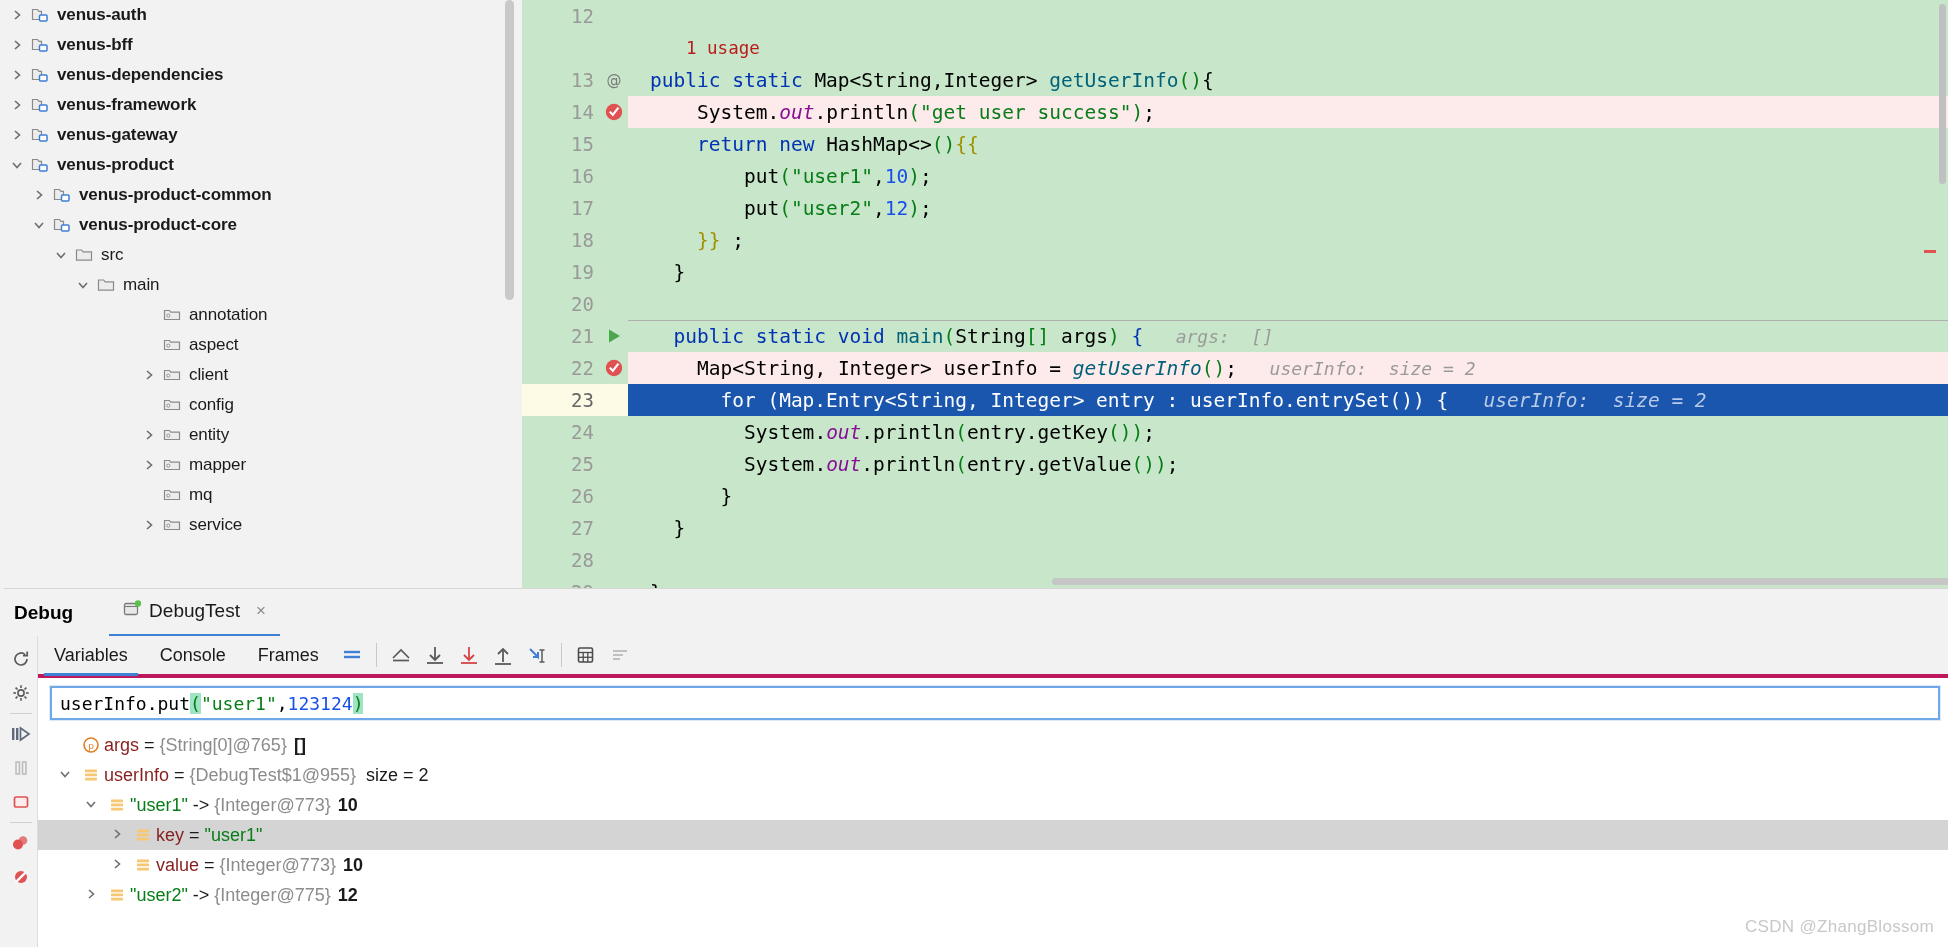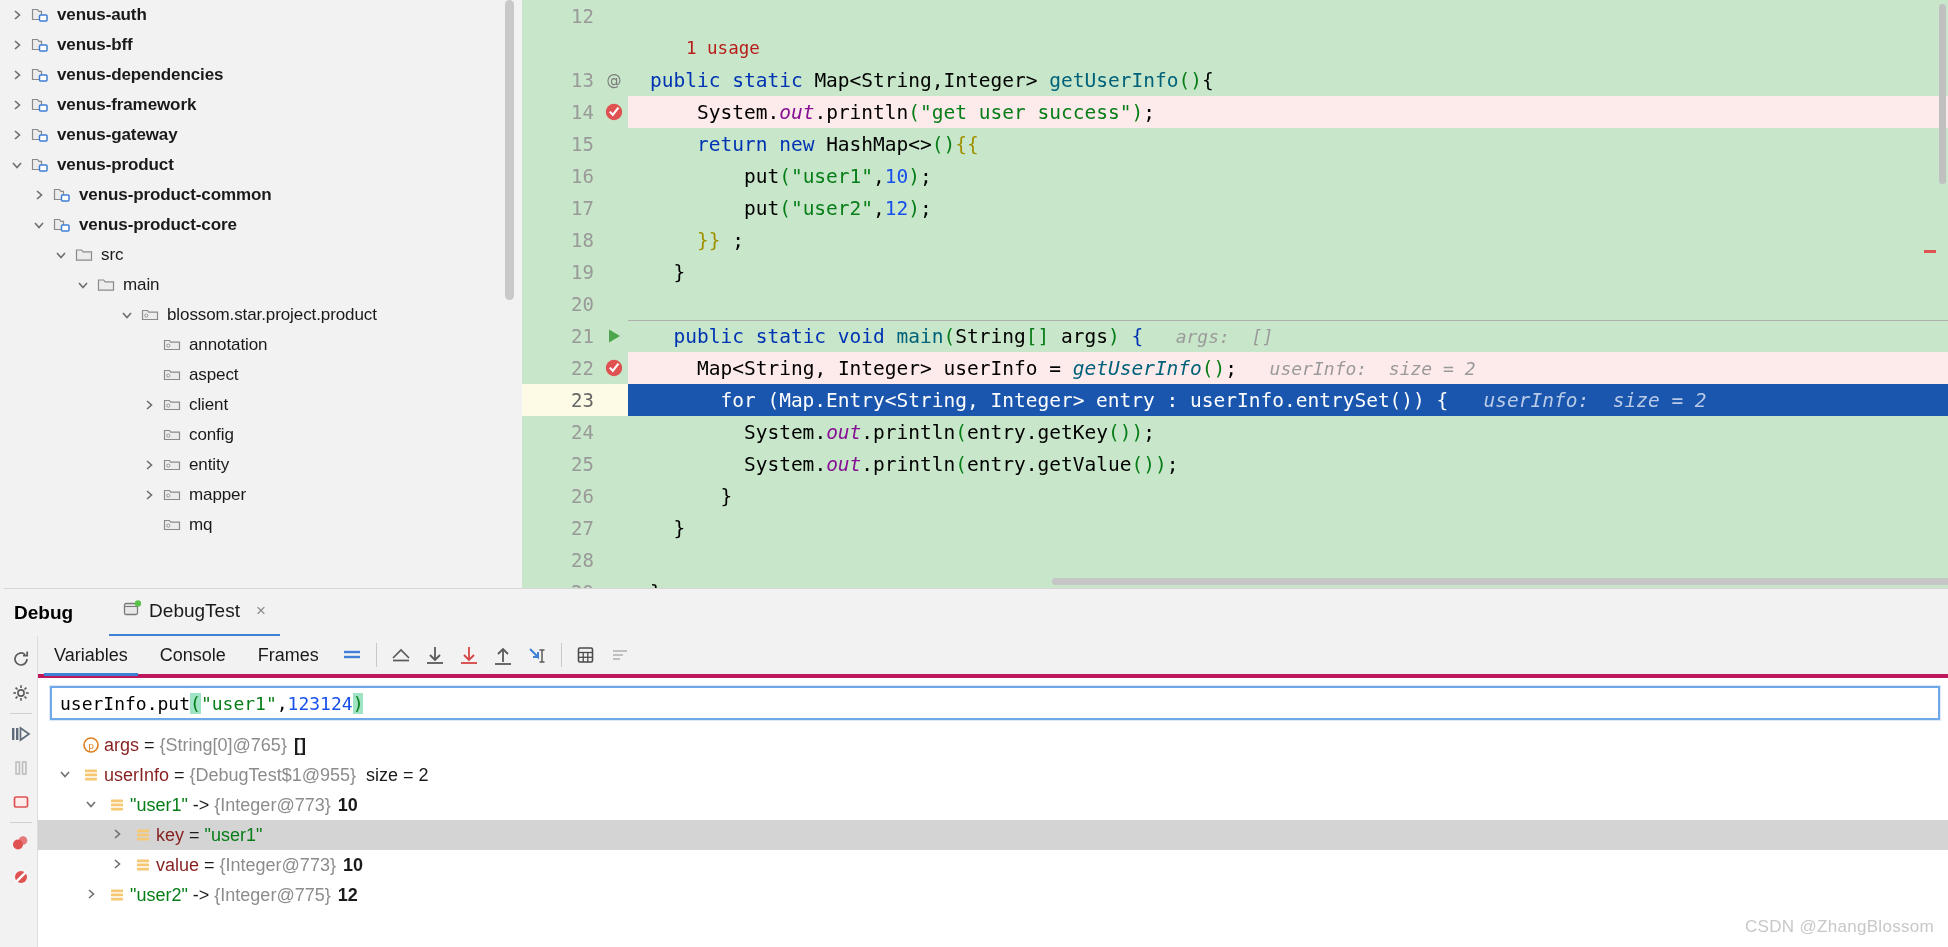--- a/index.html
+++ b/index.html
@@ -296,34 +296,20 @@
                 <polyline points="3,5 7,9.5 11,5" fill="none" stroke="#6e6e6e" stroke-width="1.6"></polyline>
               </svg>
             </span>
             <span class="ticon">
               <svg width="20" height="20" viewBox="0 0 20 20">
                 <path d="M2.5 5h5.2l1.4 1.8h8.4v8.4H2.5z" fill="#ececec" stroke="#8a8a8a" stroke-width="1.2"></path>
               </svg>
             </span>
             <span class="tlabel">main</span>
           </div>
-          <div class="tree-row" style="padding-left: 116px;">
-            <span class="chev">
-              <svg width="14" height="14" viewBox="0 0 14 14">
-                <polyline points="3,5 7,9.5 11,5" fill="none" stroke="#6e6e6e" stroke-width="1.6"></polyline>
-              </svg>
-            </span>
-            <span class="ticon">
-              <svg width="20" height="20" viewBox="0 0 20 20">
-                <path d="M2.5 5.5h5l1.2 1.6h8.8v7.4H2.5z" fill="#ececec" stroke="#8a8a8a" stroke-width="1.2"></path>
-                <circle cx="6.3" cy="10.6" r="1.5" fill="#ffffff" stroke="#8a8a8a" stroke-width="1"></circle>
-              </svg>
-            </span>
-            <span class="tlabel">blossom.star.project.product</span>
-          </div>
           <div class="tree-row" style="padding-left: 138px;">
             <span class="chev"></span>
             <span class="ticon">
               <svg width="20" height="20" viewBox="0 0 20 20">
                 <path d="M2.5 5.5h5l1.2 1.6h8.8v7.4H2.5z" fill="#ececec" stroke="#8a8a8a" stroke-width="1.2"></path>
                 <circle cx="6.3" cy="10.6" r="1.5" fill="#ffffff" stroke="#8a8a8a" stroke-width="1"></circle>
               </svg>
             </span>
             <span class="tlabel">annotation</span>
           </div>
@@ -391,20 +377,34 @@
           </div>
           <div class="tree-row" style="padding-left: 138px;">
             <span class="chev"></span>
             <span class="ticon">
               <svg width="20" height="20" viewBox="0 0 20 20">
                 <path d="M2.5 5.5h5l1.2 1.6h8.8v7.4H2.5z" fill="#ececec" stroke="#8a8a8a" stroke-width="1.2"></path>
                 <circle cx="6.3" cy="10.6" r="1.5" fill="#ffffff" stroke="#8a8a8a" stroke-width="1"></circle>
               </svg>
             </span>
             <span class="tlabel">mq</span>
+          </div>
+          <div class="tree-row" style="padding-left: 138px;">
+            <span class="chev">
+              <svg width="14" height="14" viewBox="0 0 14 14">
+                <polyline points="5,3 9.5,7 5,11" fill="none" stroke="#6e6e6e" stroke-width="1.6"></polyline>
+              </svg>
+            </span>
+            <span class="ticon">
+              <svg width="20" height="20" viewBox="0 0 20 20">
+                <path d="M2.5 5.5h5l1.2 1.6h8.8v7.4H2.5z" fill="#ececec" stroke="#8a8a8a" stroke-width="1.2"></path>
+                <circle cx="6.3" cy="10.6" r="1.5" fill="#ffffff" stroke="#8a8a8a" stroke-width="1"></circle>
+              </svg>
+            </span>
+            <span class="tlabel">service</span>
           </div>
         </div>
       <div class="tree-scrollbar"></div>
     </div>
 
     <div class="editor-pane">
       <div class="code-area" id="code-rows">
           <div class="ln-row"><span class="gutter">12</span><span class="gmark"></span><span class="codetext"></span></div>
           <div class="ln-row"><span class="gutter"></span><span class="gmark"></span><span class="codetext" style="padding-left: 58px;"><span class="usage">1 usage</span></span></div>
           <div class="ln-row"><span class="gutter">13</span><span class="gmark"><svg width="20" height="20" viewBox="0 0 20 20">

